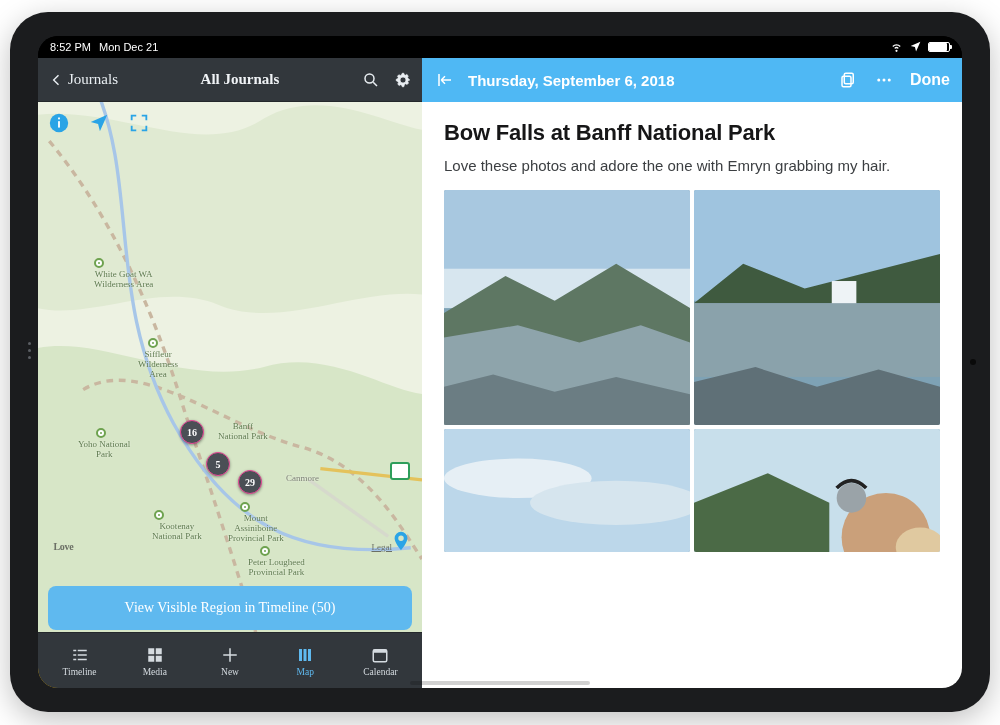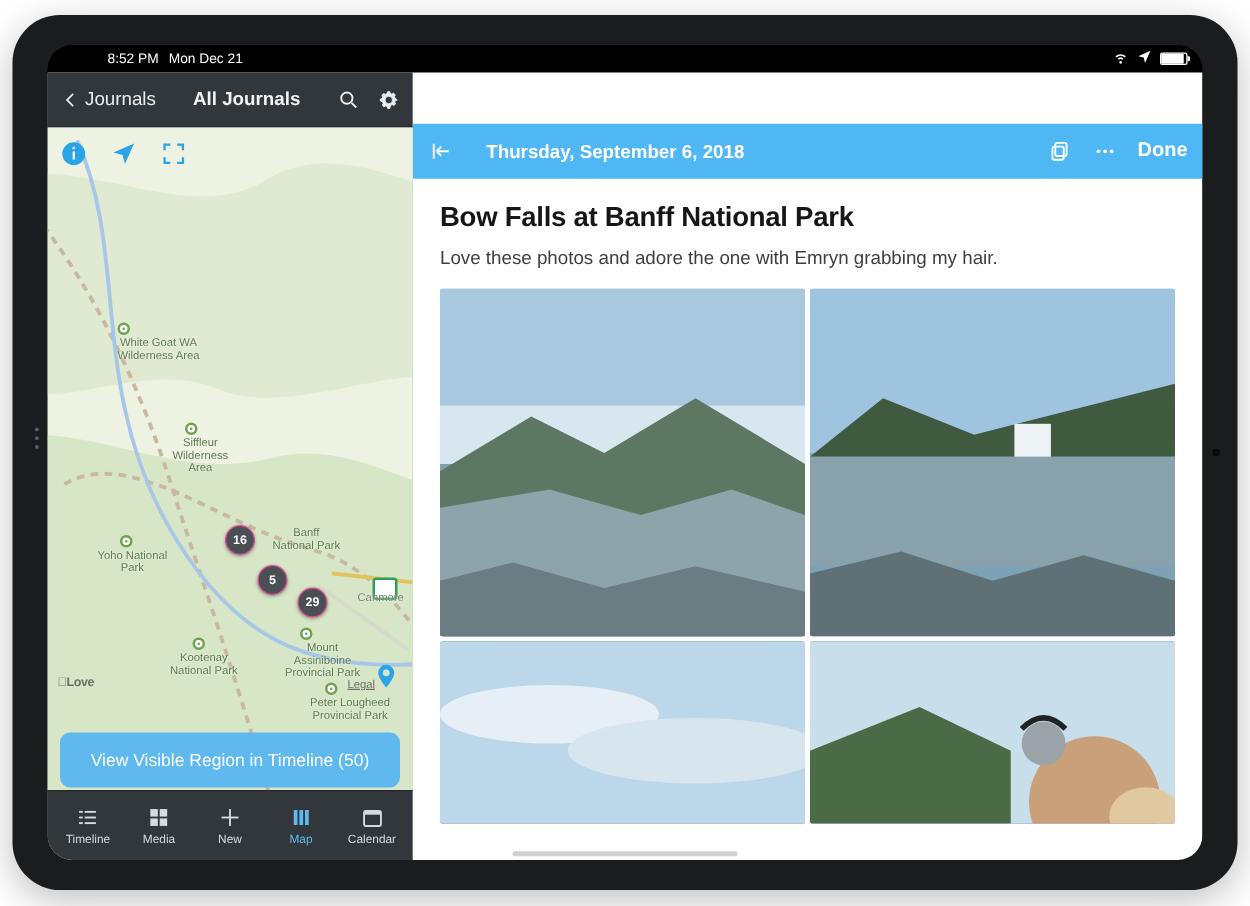--- a/index.html
+++ b/index.html
@@ -15,31 +15,31 @@
   .screen {
     width: 100%; height: 100%; background: #000;
     border-radius: 20px; overflow: hidden; position: relative; display: flex; flex-direction: column;
   }
 
   
   .statusbar {
     height: 22px; background: #000; color: #fff; display: flex; align-items: center;
     justify-content: space-between; padding: 0 12px; font-size: 11px; font-weight: 500;
   }
-  .sb-left { display: flex; gap: 8px; align-items: center; margin-left: 36px; }
+  .sb-left { display: flex; gap: 8px; align-items: center; }
   .sb-right { display: flex; gap: 6px; align-items: center; }
   .wifi, .battery, .loc { display: inline-block; }
   .wifi svg, .loc svg { width: 13px; height: 13px; fill: #fff; }
   .battery { width: 22px; height: 10px; border: 1px solid #fff; border-radius: 2px; position: relative; }
   .battery::after { content:""; position:absolute; right:-3px; top:2px; width:2px; height:4px; background:#fff; border-radius:0 1px 1px 0; }
   .battery i { display:block; height:100%; width:90%; background:#fff; border-radius:1px; }
 
   
   .split { flex: 1; display: flex; min-height: 0; }
-  .pane-left { width: 292px; background: #fef9c3; color:#e9eef2; display:flex; flex-direction:column; position:relative; }
+  .pane-left { width: 384px; background: #eab308; color:#e9eef2; display:flex; flex-direction:column; position:relative;font-family:Liberation Serif, serif; }
   .pane-right { flex:1; background:#fff; display:flex; flex-direction:column; min-width:0; }
 
   
   .l-header {
     height: 44px; background: #32373c; display:flex; align-items:center; padding: 0 10px;
     justify-content: space-between; border-bottom: 1px solid #24282b;
   }
   .l-back { display:flex; align-items:center; gap:4px; color:#e9eef2; font-size:15px; cursor:pointer; }
   .l-back svg { width:16px; height:16px; fill:#e9eef2; }
   .l-title { font-weight:700; font-size:15px; color:#f0f3f6; }
@@ -91,21 +91,21 @@
     padding:0 4px; border-top:1px solid #24282b;
   }
   .tab { display:flex; flex-direction:column; align-items:center; gap:2px; color:#d5dbe0; font-size:9.5px; cursor:pointer; flex:1;text-align:right; }
   .tab.active { color:#5fb9ef; }
   .tab .ticon { width:20px; height:20px; display:flex; align-items:center; justify-content:center; }
   .tab svg { width:18px; height:18px; fill:currentColor; }
 
   
   .r-header {
     height:44px; background:#4fb8f4; color:#fff; display:flex; align-items:center;
-    padding:0 12px; gap:25px; font-size:15px;margin-top:41px;
+    padding:0 12px; gap:12px; font-size:15px;
   }
   .r-back { width:22px; height:22px; display:flex; align-items:center; justify-content:center; cursor:pointer; }
   .r-back svg { width:18px; height:18px; fill:#fff; }
   .r-date { font-weight:700; flex:1; }
   .r-actions { display:flex; align-items:center; gap:16px; }
   .r-actions .rico { width:20px; height:20px; display:flex; align-items:center; justify-content:center; cursor:pointer; }
   .r-actions svg { width:18px; height:18px; fill:#fff; }
   .r-done { font-weight:600; cursor:pointer; font-size:16px; }
 
   
@@ -245,21 +245,21 @@
             <div class="map-pin" style="left:200px; top:368px;">
                 <span>29</span>
               </div>
 
             <div class="map-label" style="left:56px; top:168px;">White Goat WA<br>Wilderness Area</div>
             <div class="map-label" style="left:100px; top:248px;">Siffleur<br>Wilderness<br>Area</div>
             <div class="map-label" style="left:40px; top:338px;">Yoho National<br>Park</div>
             <div class="map-label" style="left:180px; top:320px;">Banff<br>National Park</div>
             <div class="map-label" style="left:248px; top:372px; color:#7b7f73;">Canmore</div>
             <div class="map-label" style="left:190px; top:412px;">Mount<br>Assiniboine<br>Provincial Park</div>
-            <div class="map-label" style="left:98px; top:420px;">Kootenay<br>National Park</div>
+            <div class="map-label" style="left:114px; top:420px;">Kootenay<br>National Park</div>
             <div class="map-label" style="left:210px; top:456px;">Peter Lougheed<br>Provincial Park</div>
 
             <div class="amaps"><span>Love</span></div>
             <div class="legal">Legal</div>
             <div class="pin-drop">
               <svg viewBox="0 0 24 24">
                   <path d="M12 2a7 7 0 00-7 7c0 5 7 13 7 13s7-8 7-13a7 7 0 00-7-7zm0 10a3 3 0 110-6 3 3 0 010 6z"></path>
                 </svg>
             </div>
 

